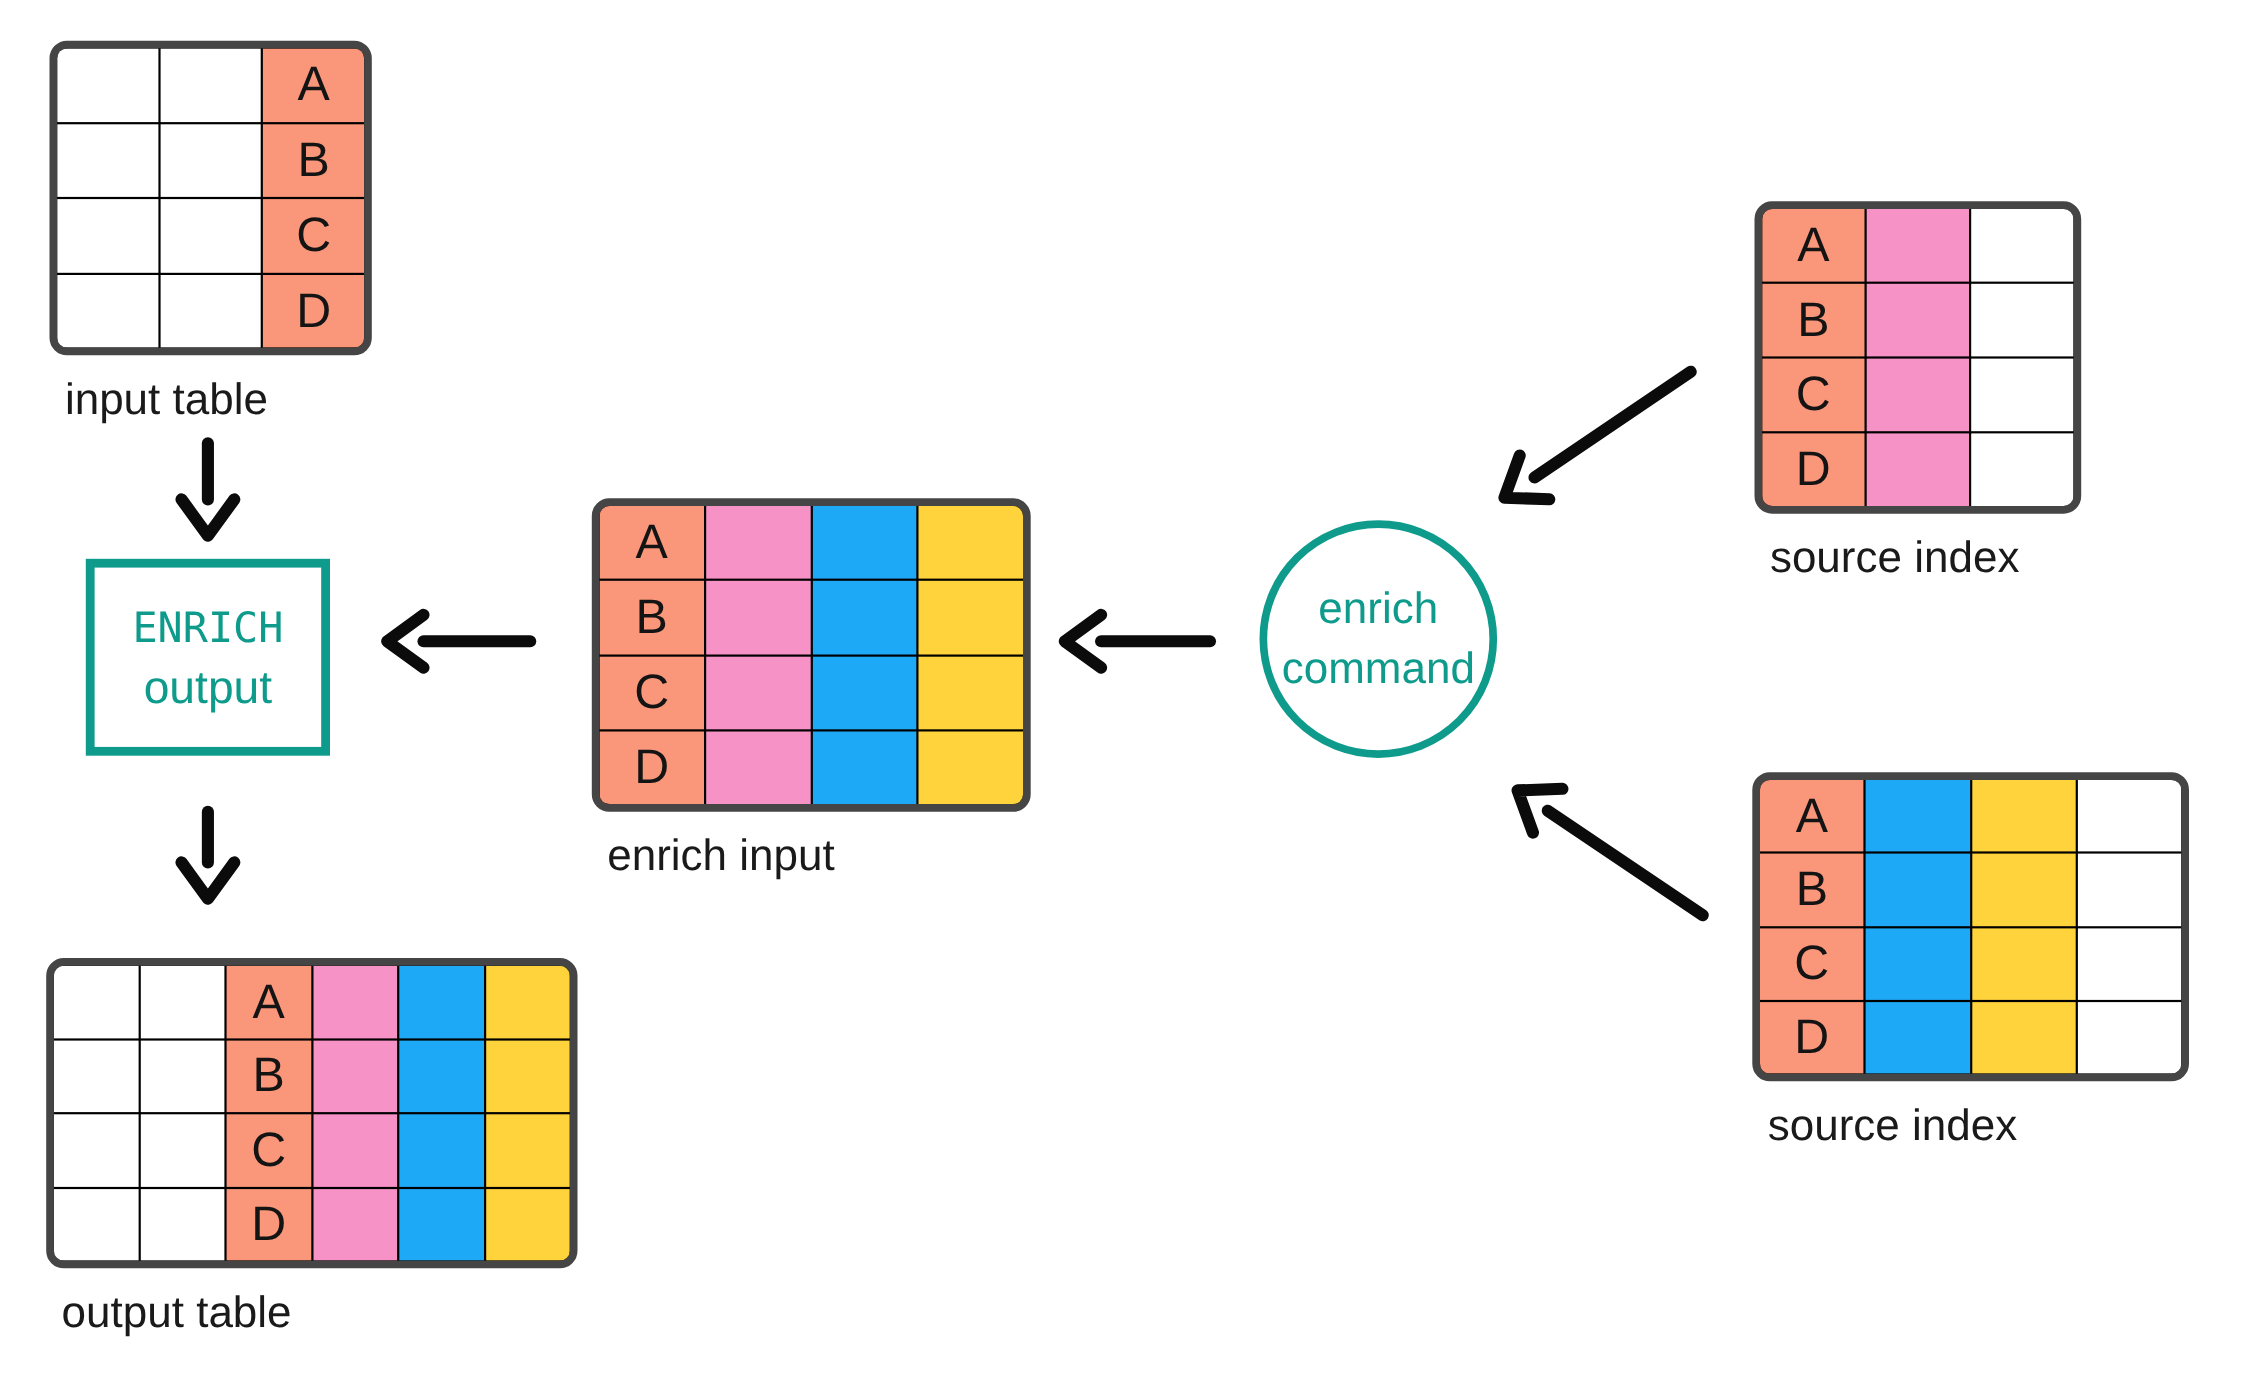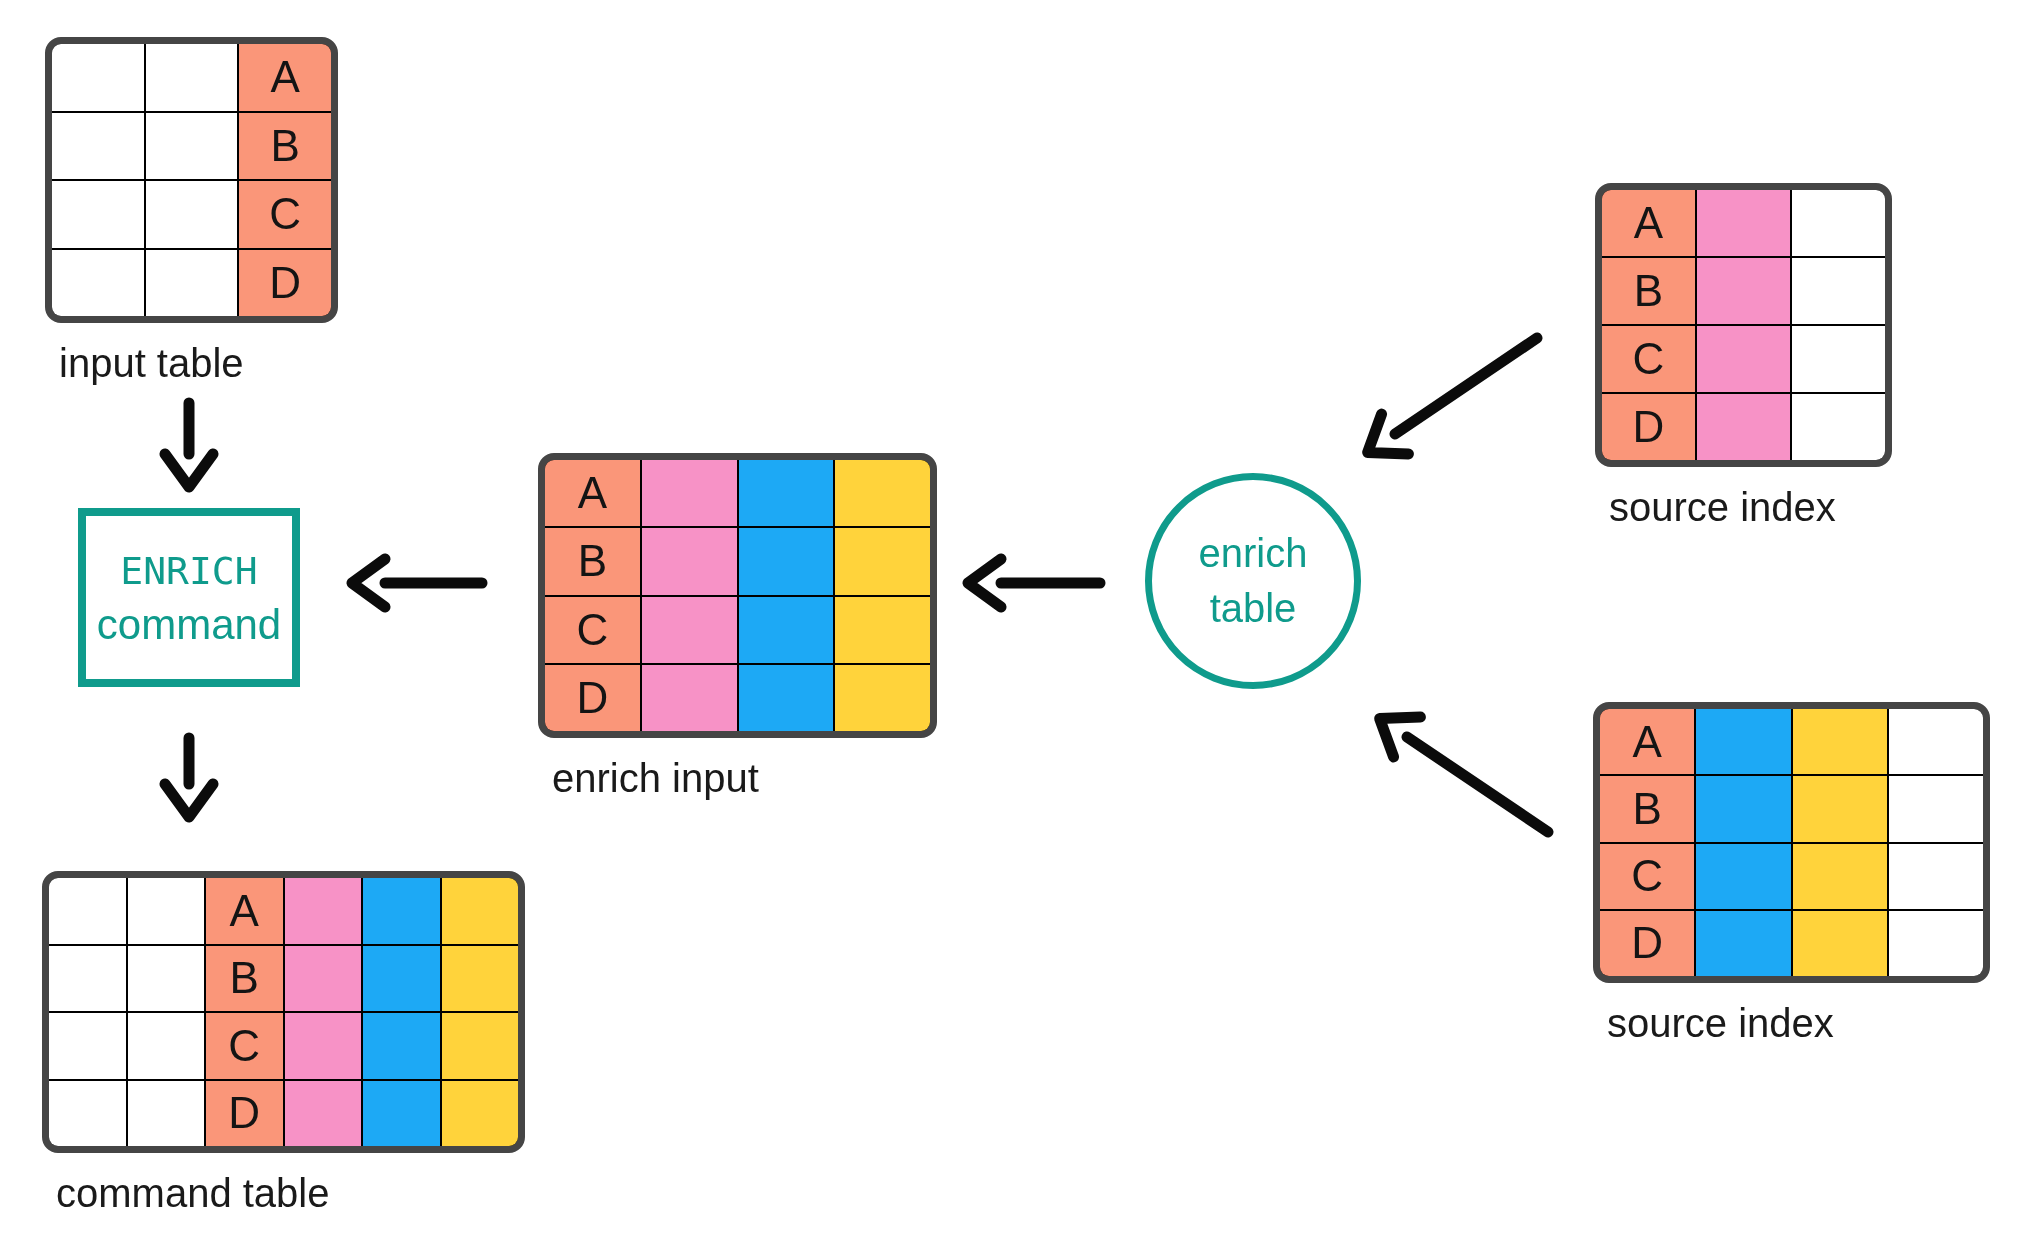--- a/index.html
+++ b/index.html
@@ -200,26 +200,26 @@
           <div class="cell" style="background: rgb(29, 169, 245);"></div>
           <div class="cell" style="background: rgb(255, 211, 59);"></div>
           <div class="cell" style="background: rgb(255, 255, 255);"></div>
           <div class="cell" style="background: rgb(255, 255, 255);"></div>
           <div class="cell" style="background: rgb(250, 150, 121);">D</div>
           <div class="cell" style="background: rgb(247, 146, 198);"></div>
           <div class="cell" style="background: rgb(29, 169, 245);"></div>
           <div class="cell" style="background: rgb(255, 211, 59);"></div>
         </div>
     </div>
-    <figcaption class="tlabel">command table</figcaption>
+    <figcaption class="tlabel">output table</figcaption>
   </figure>
 
   <div class="enrich-box">
     <div class="mono">ENRICH</div>
-    <div class="sans">command</div>
+    <div class="sans">output</div>
   </div>
 
   <div class="policy-circle">
     <div>enrich</div>
-    <div>table</div>
+    <div>command</div>
   </div>
 
 </div>
 
 </body></html>

